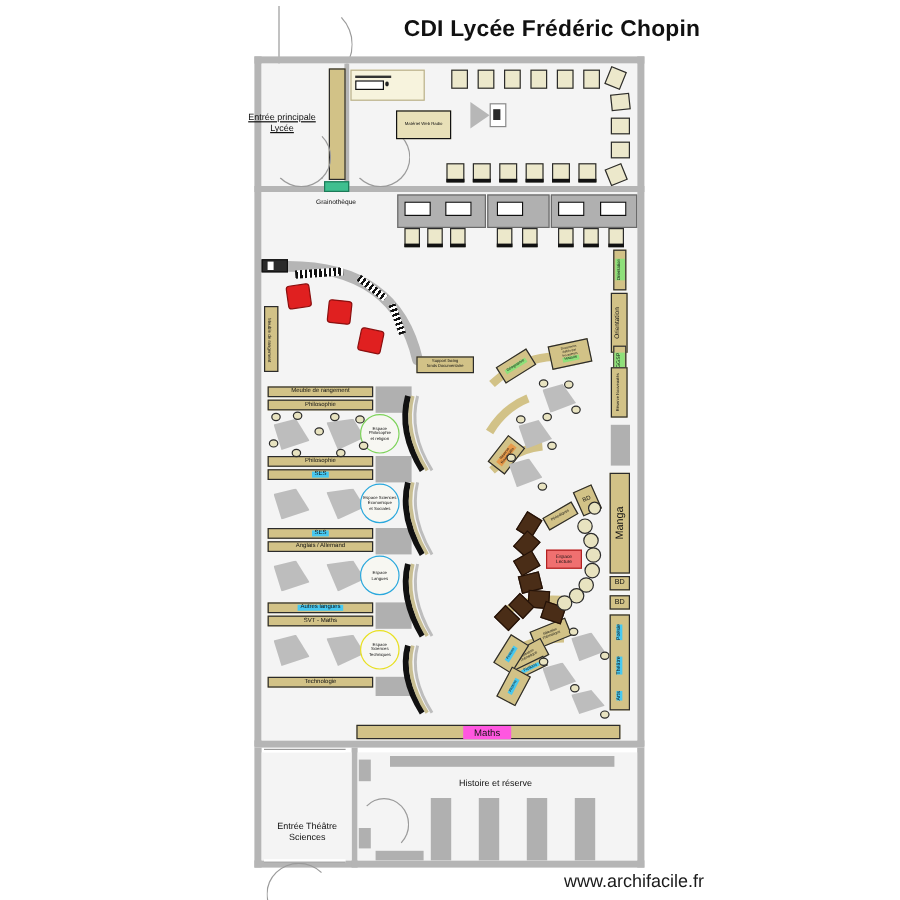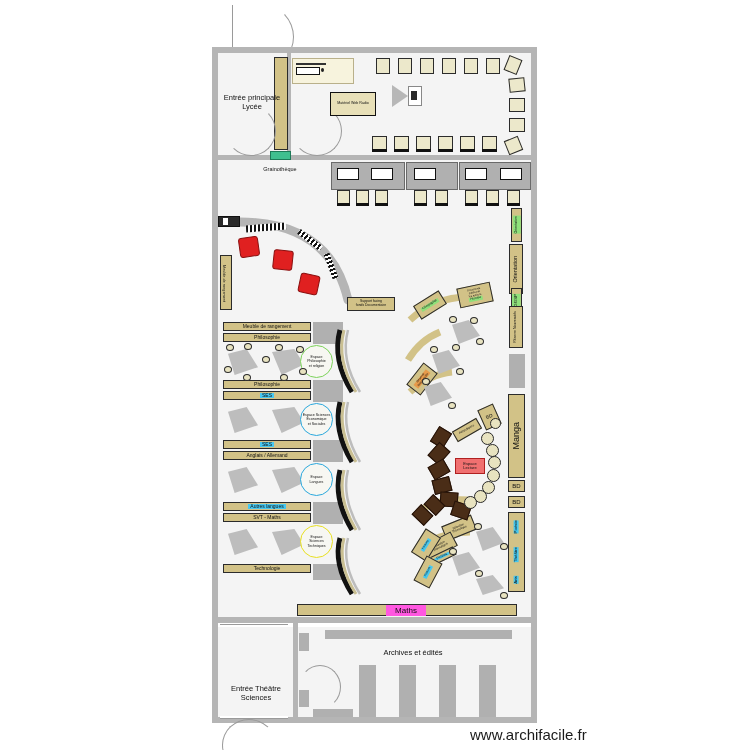--- a/index.html
+++ b/index.html
@@ -43,20 +43,21 @@
   .tblpoly{position:absolute;background:#bdbdbd;}
   .pcdesk{position:absolute;background:#b0b0b0;border:1px solid #6a6a6a;}
   .kbd{position:absolute;background:#ffffff;border:1px solid #111;}
   svg{position:absolute;left:0;top:0;overflow:visible;}
 </style>
 </head>
 <body>
 
 <div class="plan">
 
+  <div id="page-title">CDI Lycée Frédéric Chopin</div>
   <div id="watermark">www.archifacile.fr</div>
 
   <div class="doorarc" style="left:232px;top:5px;width:60px;height:62px;transform:rotate(0deg);
               border-left-color:transparent;border-bottom-color:#9a9a9a;border-right-color:#9a9a9a;border-top-color:transparent;"></div>
   <div class="abs" style="left:232px;top:5px;width:1px;height:62px;background:#9a9a9a;"></div>
 
   <div class="wall" style="left:212px;top:47px;width:325px;height:6px;"></div>
   <div class="wall" style="left:212px;top:47px;width:6px;height:575px;"></div>
   <div class="wall" style="left:531px;top:47px;width:6px;height:575px;"></div>
   <div class="wall" style="left:212px;top:155px;width:325px;height:5px;"></div>
@@ -73,21 +74,21 @@
   <div class="room" style="left:298px;top:627px;width:233px;height:90px;"></div>
 
   <div class="abs" style="left:220px;top:624px;width:68px;height:3px;background:#ffffff;border-top:1px solid #9a9a9a;"></div>
   <div class="abs" style="left:220px;top:716px;width:68px;height:3px;background:#ffffff;border-bottom:1px solid #9a9a9a;"></div>
 
   <div class="doorarc" style="left:222px;top:719px;width:52px;height:50px;
               border-left-color:#9a9a9a;border-top-color:#9a9a9a;border-right-color:transparent;border-bottom-color:transparent;"></div>
 
   <div class="wall" style="left:287px;top:53px;width:4px;height:102px;"></div>
   <div class="shelf" style="left:274px;top:57px;width:14px;height:93px;"></div>
-  <div class="lbl-room" style="left:219px;top:93px;width:66px;">
+  <div class="lbl-room" style="left:202px;top:93px;width:66px;text-decoration:underline;">
      <span>Entrée principale</span><br>
      <span>Lycée</span>
   </div>
   <div class="doorarc" style="left:226px;top:106px;width:48px;height:48px;
               border-left-color:transparent;border-top-color:transparent;border-right-color:#9a9a9a;border-bottom-color:#9a9a9a;"></div>
   <div class="doorarc" style="left:292px;top:106px;width:48px;height:48px;
               border-left-color:transparent;border-top-color:transparent;border-right-color:#9a9a9a;border-bottom-color:#9a9a9a;"></div>
 
   <div class="abs" style="left:270px;top:151px;width:21px;height:9px;background:#3fbf8f;border:1px solid #1d7a58;"></div>
   <div class="lbl" style="left:250px;top:166px;width:60px;font-size:5.5px;">Grainothèque</div>
@@ -389,21 +390,21 @@
   <div class="abs" style="left:386px;top:605px;width:40px;height:11px;background:#ff57e0;
               display:flex;align-items:center;justify-content:center;font-size:8px;color:#111;">
      <span>Maths</span>
   </div>
 
   <div class="lbl-room" style="left:220px;top:684px;width:72px;">
     <span>Entrée Théâtre</span><br>
     <span>Sciences</span>
   </div>
   <div class="lbl-room" style="left:338px;top:648px;width:150px;">
-    <span>Archives et édités</span>
+    <span>Histoire et réserve</span>
   </div>
   <div class="greyblk" style="left:325px;top:630px;width:187px;height:9px;"></div>
   <div class="greyblk" style="left:299px;top:633px;width:10px;height:18px;"></div>
   <div class="greyblk" style="left:299px;top:690px;width:10px;height:17px;"></div>
   <div class="greyblk" style="left:313px;top:709px;width:40px;height:8px;"></div>
   <div class="doorarc" style="left:299px;top:665px;width:40px;height:42px;
               border-left-color:transparent;border-top-color:#9a9a9a;border-right-color:#9a9a9a;border-bottom-color:transparent;"></div>
   <div class="greyblk" style="left:359px;top:665px;width:17px;height:52px;"></div>
   <div class="greyblk" style="left:399px;top:665px;width:17px;height:52px;"></div>
   <div class="greyblk" style="left:439px;top:665px;width:17px;height:52px;"></div>

